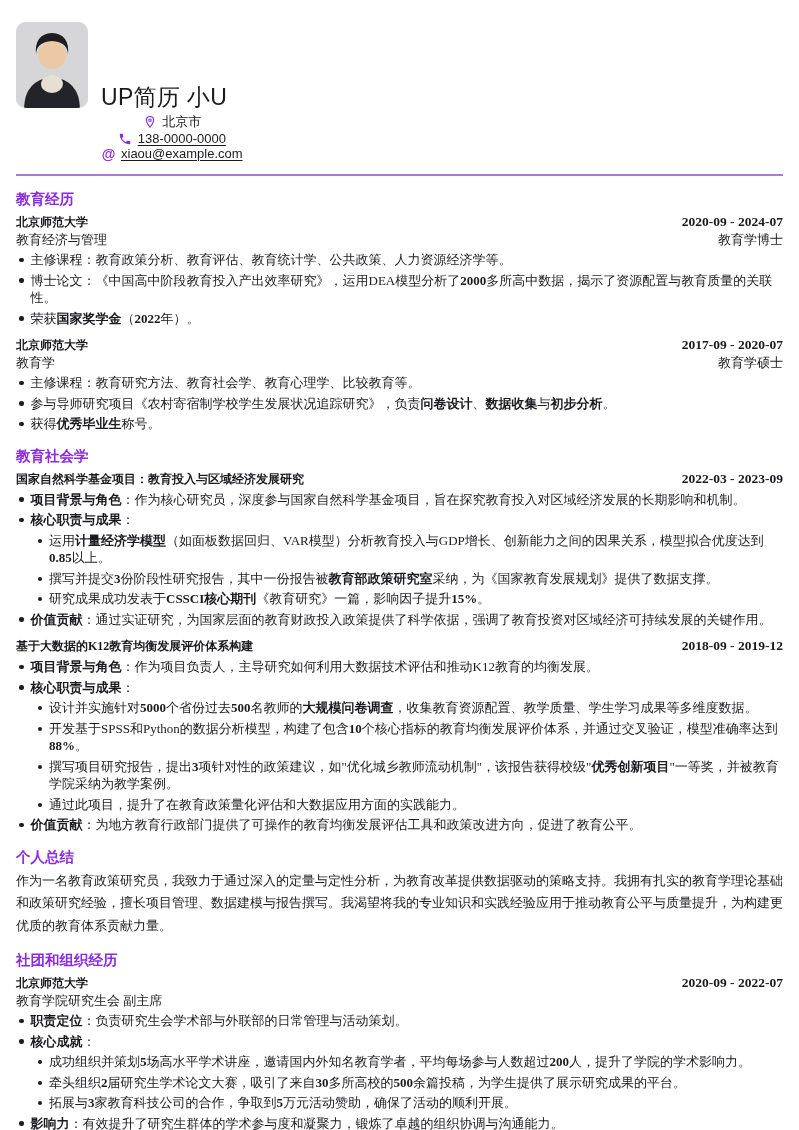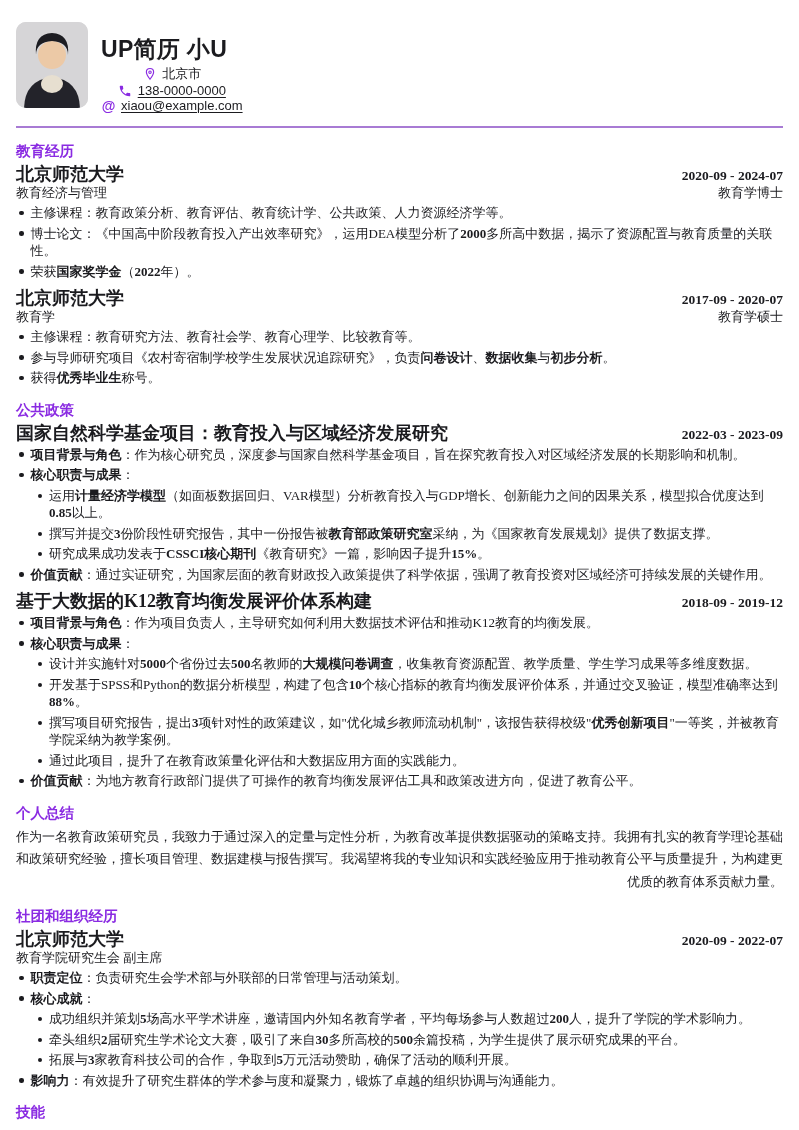--- a/index.html
+++ b/index.html
@@ -7,51 +7,51 @@
   body{width:799px;height:1130px;overflow:hidden;color:#1b1b1f;
        font-family:"Liberation Sans","DejaVu Sans",sans-serif;}
   b{font-weight:bold;}
   .page{padding:0 16px;}
 
   
   .header{display:flex;align-items:flex-start;padding-top:22px;}
   .avatar{width:72px;height:86px;border-radius:10px;overflow:hidden;flex:none;background:#d6d5d7;}
   .avatar svg{display:block;}
   .hinfo{margin-left:13px;padding-top:12px;}
-  .name{font-size:23px;font-weight:bold;letter-spacing:.3px;}
+  .name{font-size:23px;font-weight:normal;letter-spacing:.3px;margin-top:48px;}
   .contact-row{display:flex;align-items:center;margin-top:0;font-size:13px;flex-direction:column;}
   .contact{display:inline-flex;align-items:center;margin-right:16px;}
   .cicon{display:inline-flex;width:15px;height:15px;margin-right:5px;color:var(--accent);
          align-items:center;justify-content:center;}
   .cicon svg{width:14px;height:14px;}
   .at{font-weight:bold;font-size:14px;line-height:14px;}
   .u .ctext{text-decoration:underline;text-underline-offset:2px;}
   .divider{border:none;border-top:2px solid var(--divider);margin:13px 0 0 0;}
 
   
   .section{margin-top:14px;font-family:Liberation Serif, serif;}
   .section-title{color:var(--accent);font-weight:bold;font-size:14.5px;line-height:18px;}
   .entry{margin-top:6px;}
   .entry + .entry{margin-top:10px;}
   .entry-head{display:flex;justify-content:space-between;align-items:baseline;font-weight:bold;}
-  .entry-title{font-size:18px;line-height:17px;}
+  .entry-title{font-size:12px;line-height:17px;}
   .entry-date{font-size:13.5px;white-space:nowrap;}
   .entry-sub{display:flex;justify-content:space-between;font-size:13px;line-height:16px;margin-top:1px;}
 
   
   .bullets{margin-top:3px;}
   .bullet{display:flex;font-size:13px;line-height:17.5px;margin-top:3px;}
   .btext{flex:1;}
   .dot{flex:none;border-radius:50%;background:#1b1b1f;}
   .d1{width:4.5px;height:4.5px;margin:6.5px 7px 0 3px;}
   .l2{margin-left:19px;}
   .d2{width:4px;height:4px;margin:7px 7px 0 3px;}
 
   
-  .summary-text{font-size:13px;line-height:22.5px;margin-top:4px;text-align:right;}
+  .summary-text{font-size:13px;line-height:22.5px;margin-top:4px;}
 </style>
 </head>
 <body>
 
 <div class="page">
 
   <div class="header">
     <div class="avatar">
       <svg viewBox="0 0 72 86" width="72" height="86">
         <rect width="72" height="86" fill="#d6d5d7"></rect>
@@ -141,21 +141,21 @@
             <div class="bullet l1">
               <span class="dot d1"></span>
               <span class="btext"><span>获得</span><b>优秀毕业生</b><span>称号。</span></span>
             </div>
           </div>
         </div>
       </div>
   </div>
 
   <div class="section">
-    <div class="section-title">公共政策</div>
+    <div class="section-title">教育社会学</div>
     <div id="proj-entries">
         <div class="entry">
           <div class="entry-head">
             <span class="entry-title">国家自然科学基金项目：教育投入与区域经济发展研究</span>
             <span class="entry-date">2022-03 - 2023-09</span>
           </div>
           <div class="bullets">
             <div class="bullet l1">
               <span class="dot d1"></span>
               <span class="btext"><b>项目背景与角色</b><span>：作为核心研究员，深度参与国家自然科学基金项目，旨在探究教育投入对区域经济发展的长期影响和机制。</span></span>

